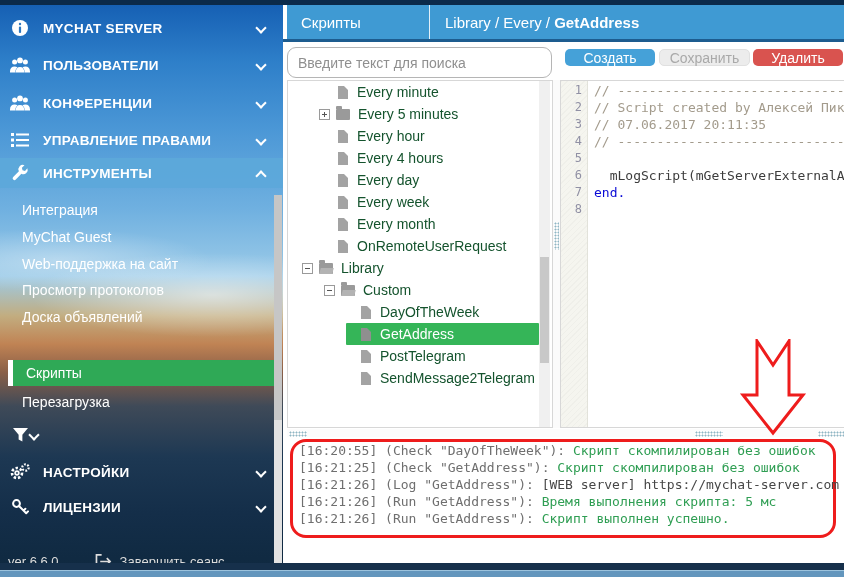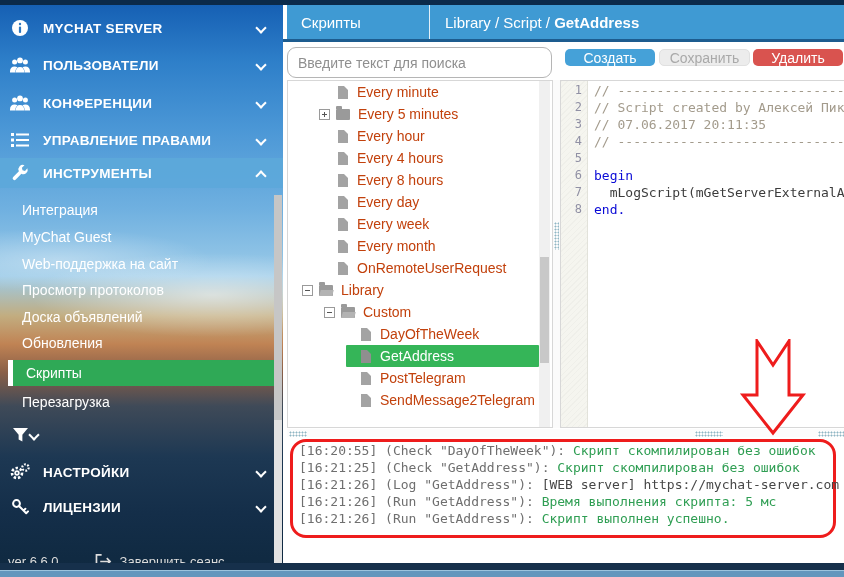--- a/index.html
+++ b/index.html
@@ -60,21 +60,21 @@
   .search::placeholder{color:#8f8f8f;}
   .btn{position:absolute;top:49px;height:17px;border:none;border-radius:5px;font-size:14px;
     font-family:"Liberation Sans",sans-serif;cursor:pointer;text-align:center;}
   .btn-create{left:565px;width:90px;background:#45a1d8;color:#fff;}
   .btn-save{left:659px;width:91px;background:#ececec;color:#a9a9a9;border:1px solid #e0e0e0;}
   .btn-del{left:753px;width:90px;background:#d9534f;color:#fff;}
 
   
   .tree{position:absolute;left:287px;top:80px;width:266px;height:348px;background:#fff;
     border:1px solid #d7d7d7;overflow:hidden;}
-  .trow{height:22px;display:flex;align-items:center;font-size:14px;color:#c2410c;cursor:pointer;white-space:nowrap;}
+  .trow{height:22px;display:flex;align-items:center;font-size:14px;color:#14532d;cursor:pointer;white-space:nowrap;}
   .pl-a{padding-left:50px;}  
   .pl-b{padding-left:31px;}  
   .pl-c{padding-left:14px;}  
   .pl-d{padding-left:36px;}  
   .pl-e{padding-left:15px;}  
   .pl-f{padding-left:73px;}  
   .trow.sel{margin-left:58px;width:193px;background:#35b558;color:#fff;border-radius:1px;}
   .fico{width:10px;height:13px;background:#a3a3a3;position:relative;margin-right:9px;flex:none;}
   .fico::after{content:"";position:absolute;top:0;right:0;width:0;height:0;
     border-top:4px solid #fff;border-left:4px solid transparent;}
@@ -206,23 +206,20 @@
       </div>
     <div class="sub-row" style="top:246px">
         <span>Web-поддержка на сайт</span>
       </div>
     <div class="sub-row" style="top:272px">
         <span>Просмотр протоколов</span>
       </div>
     <div class="sub-row" style="top:299px">
         <span>Доска объявлений</span>
       </div>
-    <div class="sub-row" style="top:325px">
-        <span>Обновления</span>
-      </div>
     <div class="sub-row sel-green" style="top:355px">
         <span>Скрипты</span>
       </div>
     <div class="sub-row" style="top:384px">
         <span>Перезагрузка</span>
       </div>
 
     <div class="nav-row" style="top:415px">
       <span class="nico">
         <svg width="15" height="15" viewBox="0 0 16 16">
@@ -276,21 +273,21 @@
     <div class="side-scroll-thumb"></div>
   </aside>
 
   <div class="main-bg"></div>
 
   <div class="hdr">
     <div class="hdr-tab">
         <span>Скрипты</span>
       </div>
     <div class="hdr-bc">
-      <span style="white-space:pre">Library / Script / </span>
+      <span style="white-space:pre">Library / Every / </span>
       <b>GetAddress</b>
     </div>
   </div>
   <div class="hdr-underline"></div>
 
   <input class="search" placeholder="Введите текст для поиска" style="">
 
   <button class="btn btn-create">Создать</button>
   <button class="btn btn-save">Сохранить</button>
   <button class="btn btn-del">Удалить</button>
@@ -305,24 +302,20 @@
         <span class="folder"></span>
         <span>Every 5 minutes</span>
       </div>
     <div class="trow pl-a">
         <span class="fico"></span>
         <span>Every hour</span>
       </div>
     <div class="trow pl-a">
         <span class="fico"></span>
         <span>Every 4 hours</span>
-      </div>
-    <div class="trow pl-a">
-        <span class="fico"></span>
-        <span>Every 8 hours</span>
       </div>
     <div class="trow pl-a">
         <span class="fico"></span>
         <span>Every day</span>
       </div>
     <div class="trow pl-a">
         <span class="fico"></span>
         <span>Every week</span>
       </div>
     <div class="trow pl-a">
@@ -376,21 +369,20 @@
       <div>6</div>
       <div>7</div>
       <div>8</div>
     </div>
     <div class="code">
       <div class="cm-comment">// --------------------------------------------------</div>
       <div class="cm-comment">// Script created by Алексей Пику</div>
       <div class="cm-comment">// 07.06.2017 20:11:35</div>
       <div class="cm-comment">// --------------------------------------------------</div>
       <div class="cm-plain"></div>
-      <div class="cm-keyword">begin</div>
       <div class="cm-plain">  mLogScript(mGetServerExternalAd</div>
       <div class="cm-keyword">end.</div>
     </div>
   </div>
 
   <div class="hsplit"></div>
   <div class="hhandle1 dots"></div>
   <div class="hhandle2 dots"></div>
   <div class="hhandle3 dots"></div>
 

